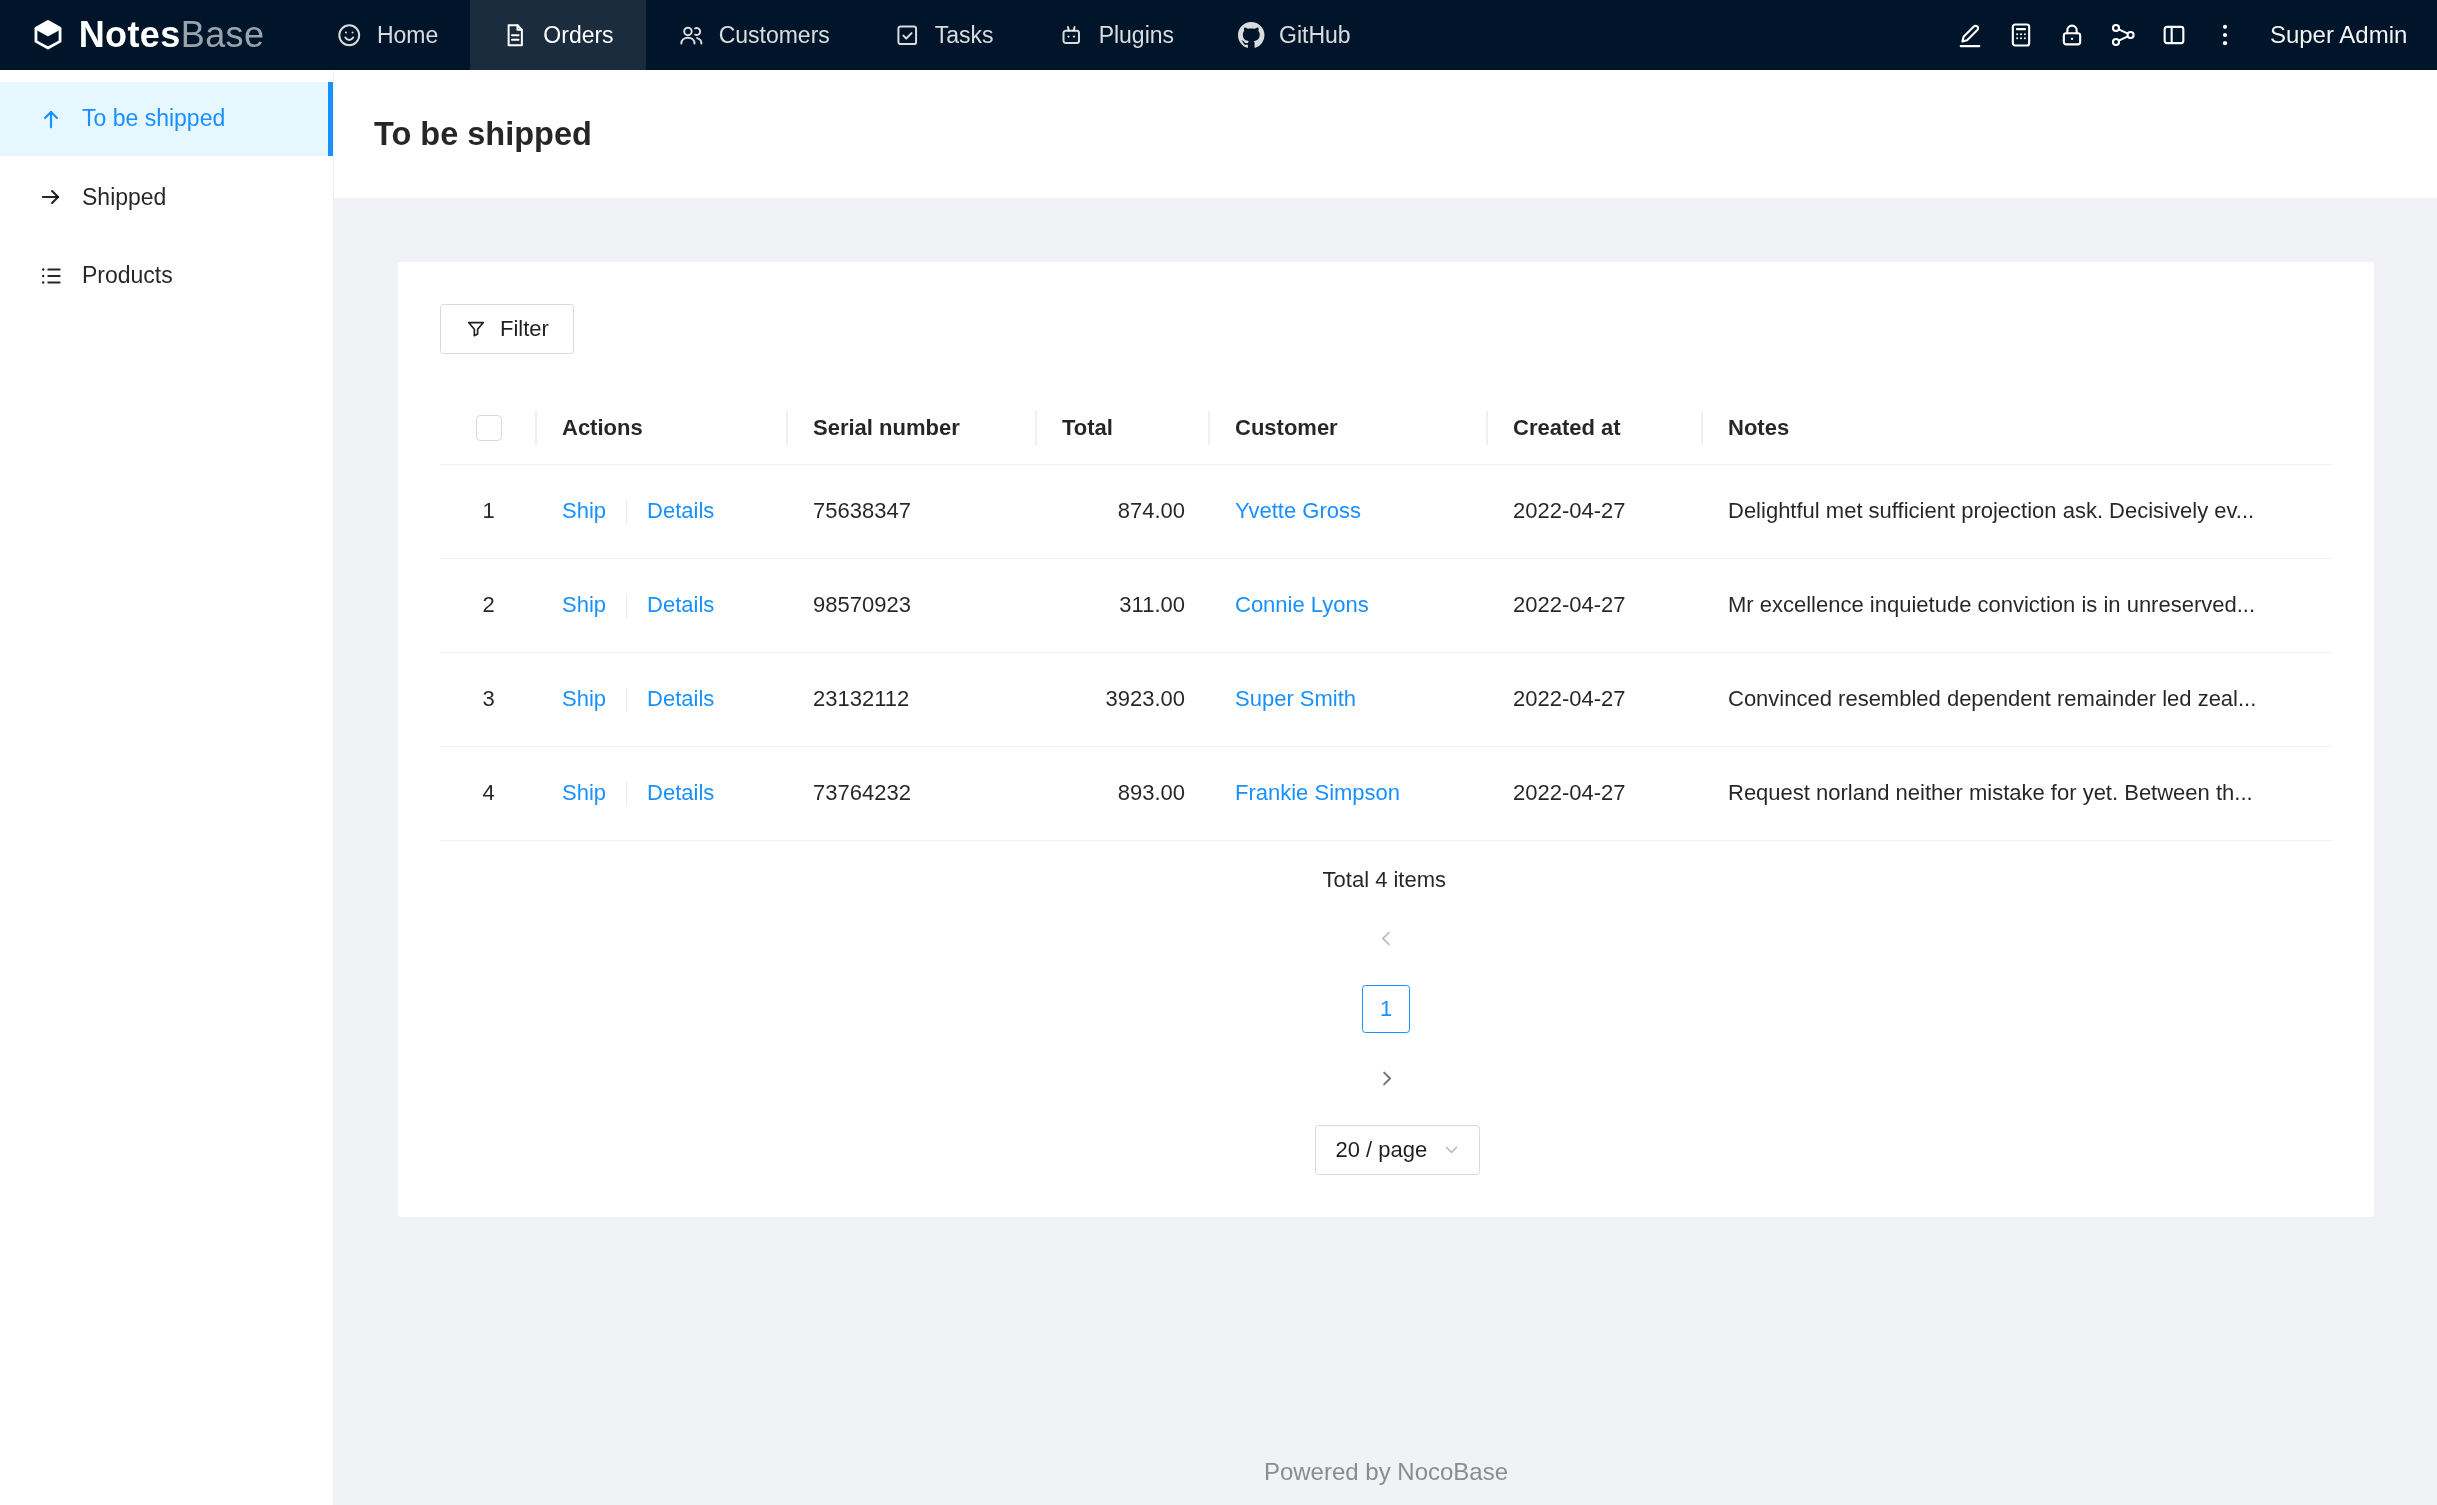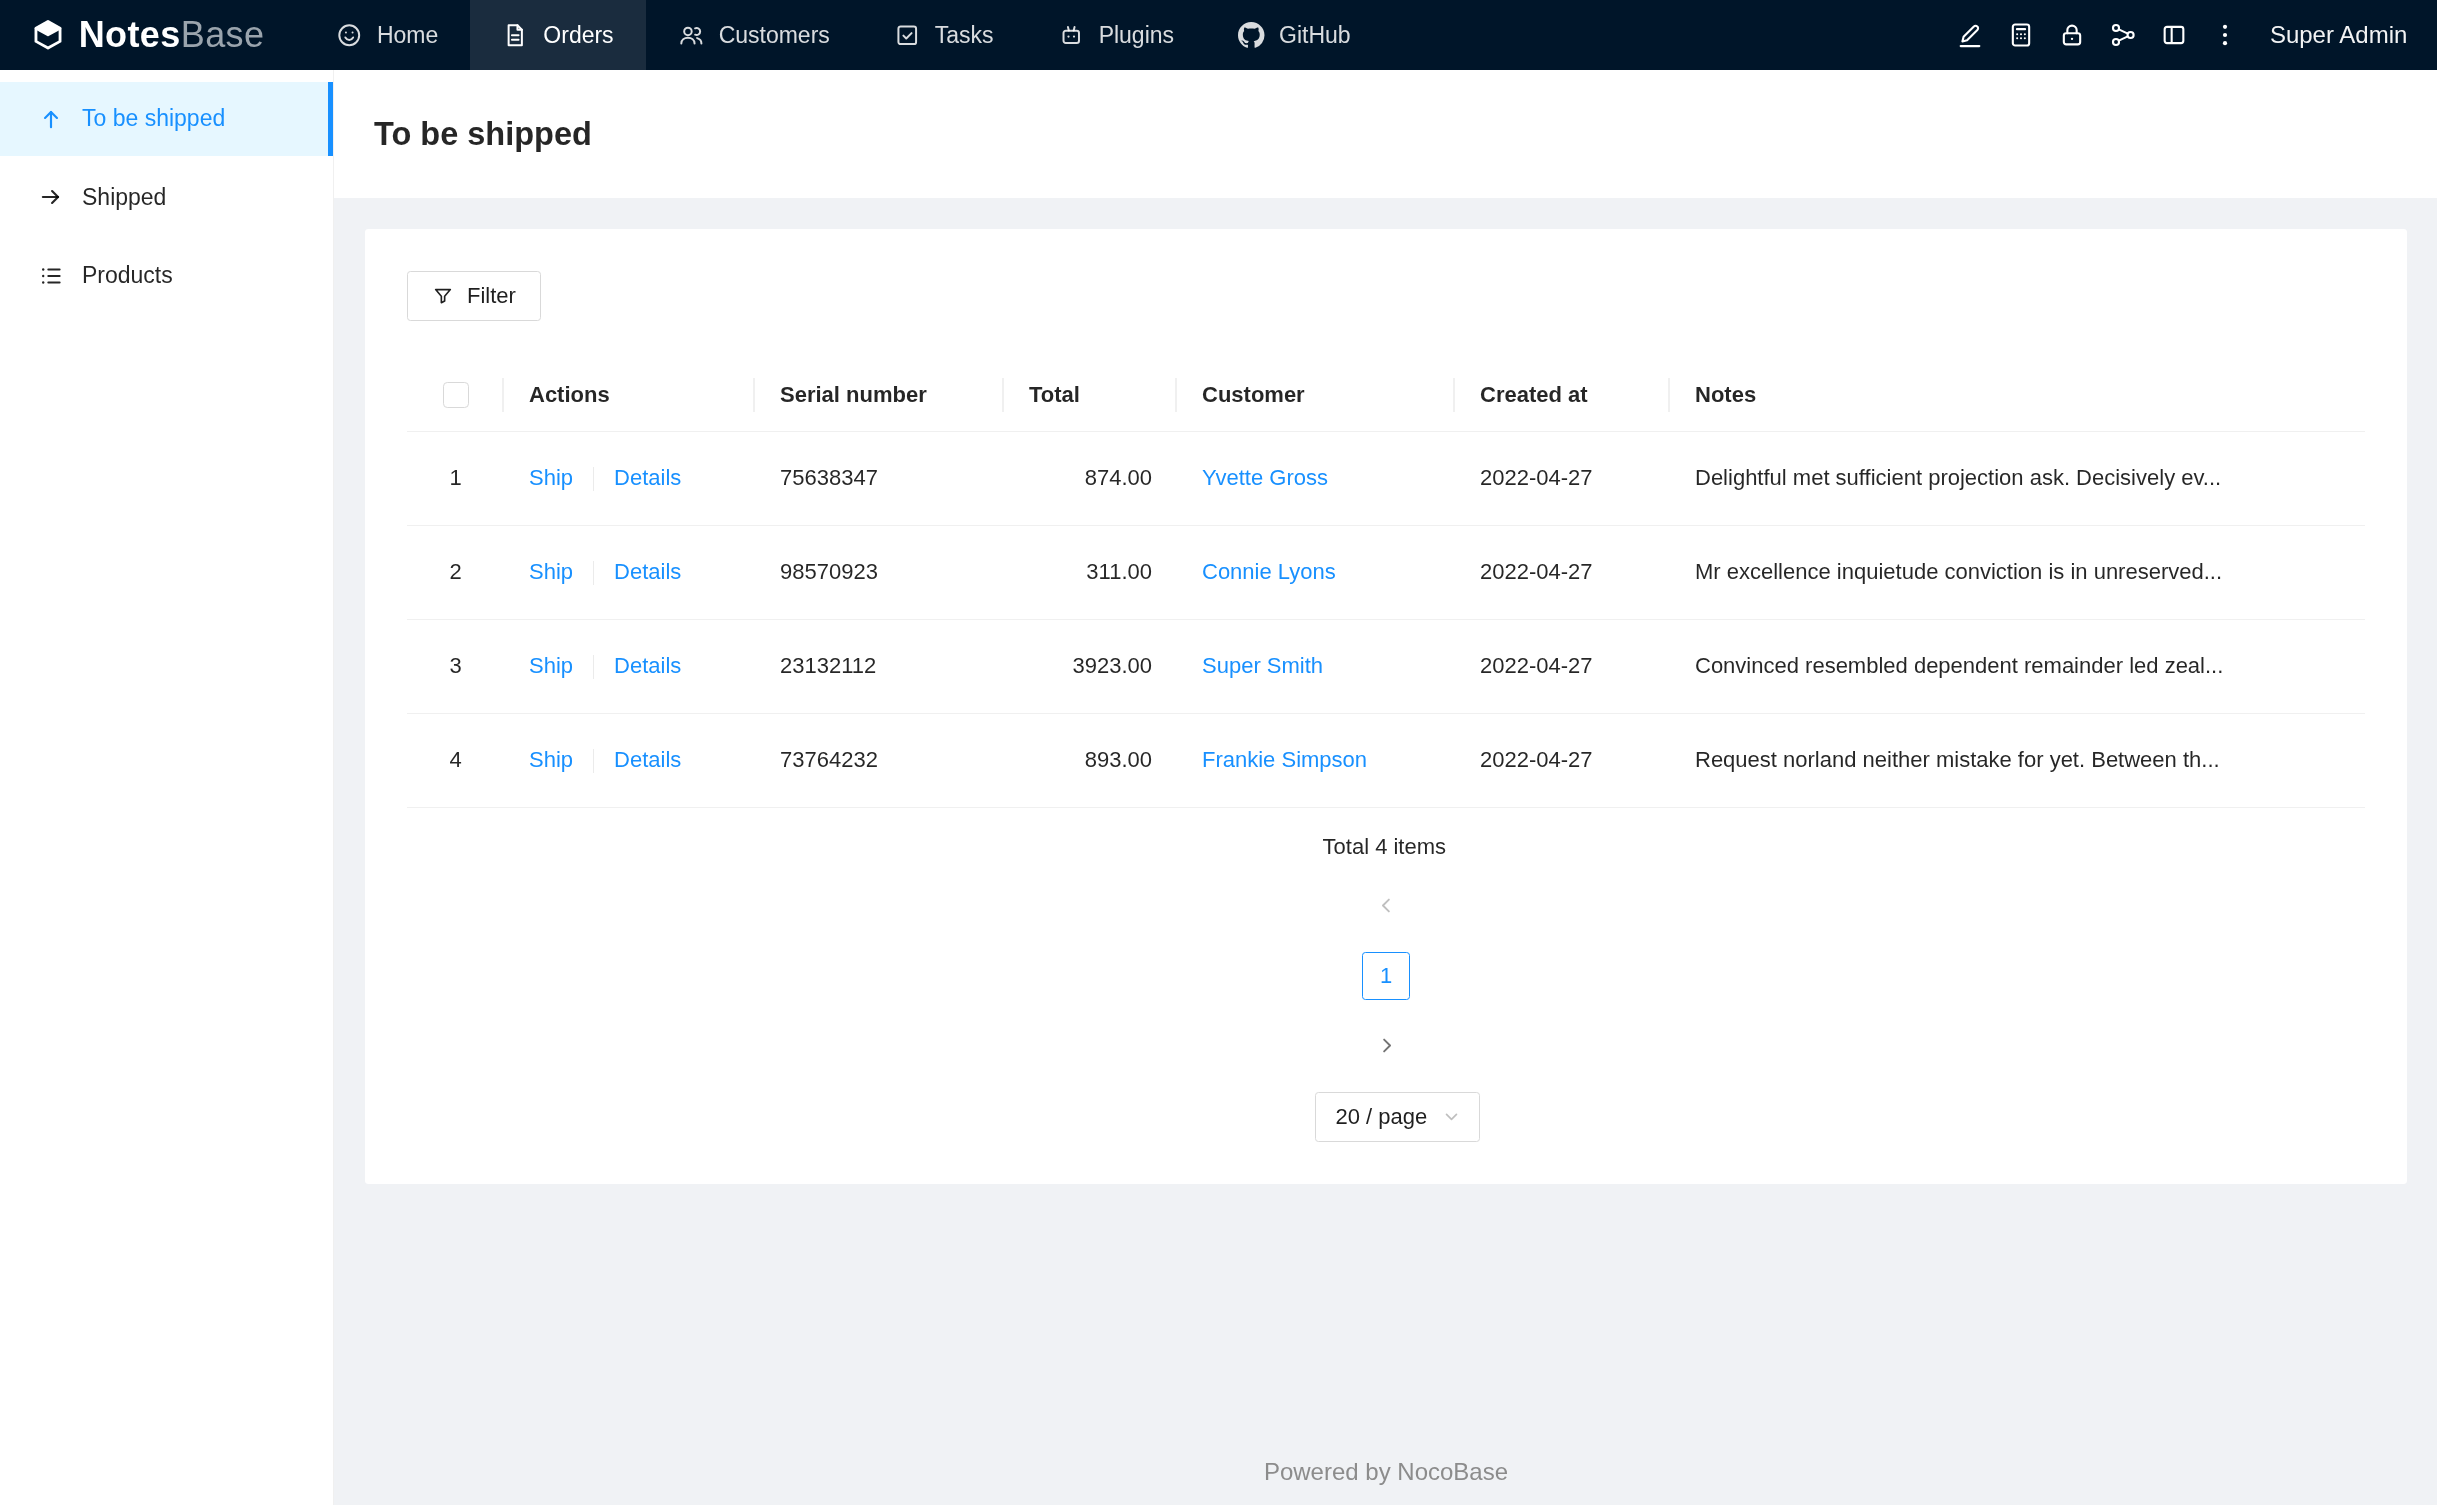--- a/index.html
+++ b/index.html
@@ -47,21 +47,21 @@
   .side-item svg { width: 26px; height: 26px; }
   .side-item.active { background: #e6f7ff; color: #1890ff; }
   .side-item.active::after {
     content: ""; position: absolute; right: 0; top: 0; bottom: 0; width: 5.1px; background: #1890ff;
   }
 
   
   .main { margin-left: 334px; height: calc(100% - 70px); display: flex; flex-direction: column; }
   .page-header { height: 128px; background: #fff; display: flex; align-items: center; padding: 0 40px; flex: none; }
   .page-title { font-size: 32.5px; font-weight: 700; color: rgba(0,0,0,0.85); }
-  .content { flex: 1; background: #f0f2f5; padding: 31px; position: relative; border-radius: 20px; }
+  .content { flex: 1; background: #f0f2f5; padding: 64px; position: relative; border-radius: 20px; }
 
   .card { background: #ffffff; border-radius: 3.4px; padding: 42px; }
 
   .filter-btn {
     display: inline-flex; align-items: center; gap: 13px; height: 50px; padding: 0 24px;
     background: #fff; border: 1.7px solid #d9d9d9; border-radius: 3.4px; font-size: 22px;
     color: rgba(0,0,0,0.88); cursor: pointer;
   }
   .filter-btn svg { width: 22px; height: 22px; }
 

